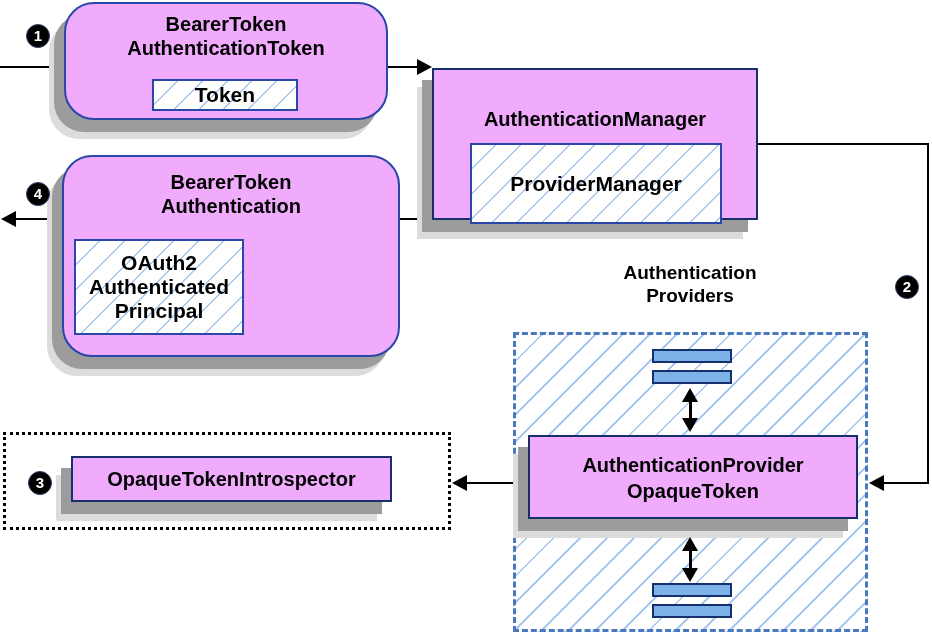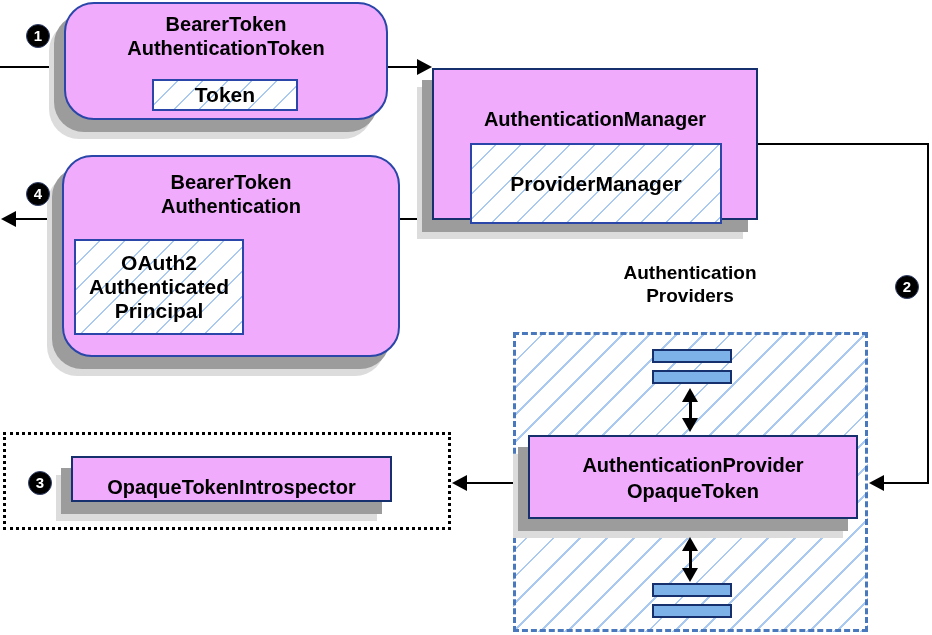--- a/index.html
+++ b/index.html
@@ -174,21 +174,21 @@
       <div>Principal</div>
     </div>
   </div>
 
   <div class="hline" style="left:16px; top:218px; width:46px;"></div>
   <div class="head-left" style="left:1px; top:211px;"></div>
   <div class="badge" style="left:26px; top:182px;">4</div>
 
   <div class="dotted-frame" style="left:3px; top:432px; width:448px; height:98px;"></div>
   <div class="badge" style="left:28px; top:471px;">3</div>
-  <div class="node" style="left:71px; top:456px; width:321px; height:46px; padding-top:17px;">
+  <div class="node" style="left:71px; top:456px; width:321px; height:46px; padding-top:9px;">
     <div>OpaqueTokenIntrospector</div>
   </div>
 
   <div class="hline" style="left:467px; top:482px; width:46px;"></div>
   <div class="head-left" style="left:452px; top:475px;"></div>
 
   <div class="frame-heading" style="left:550px; top:261px; width:280px;">
     <div>Authentication</div>
     <div>Providers</div>
   </div>

